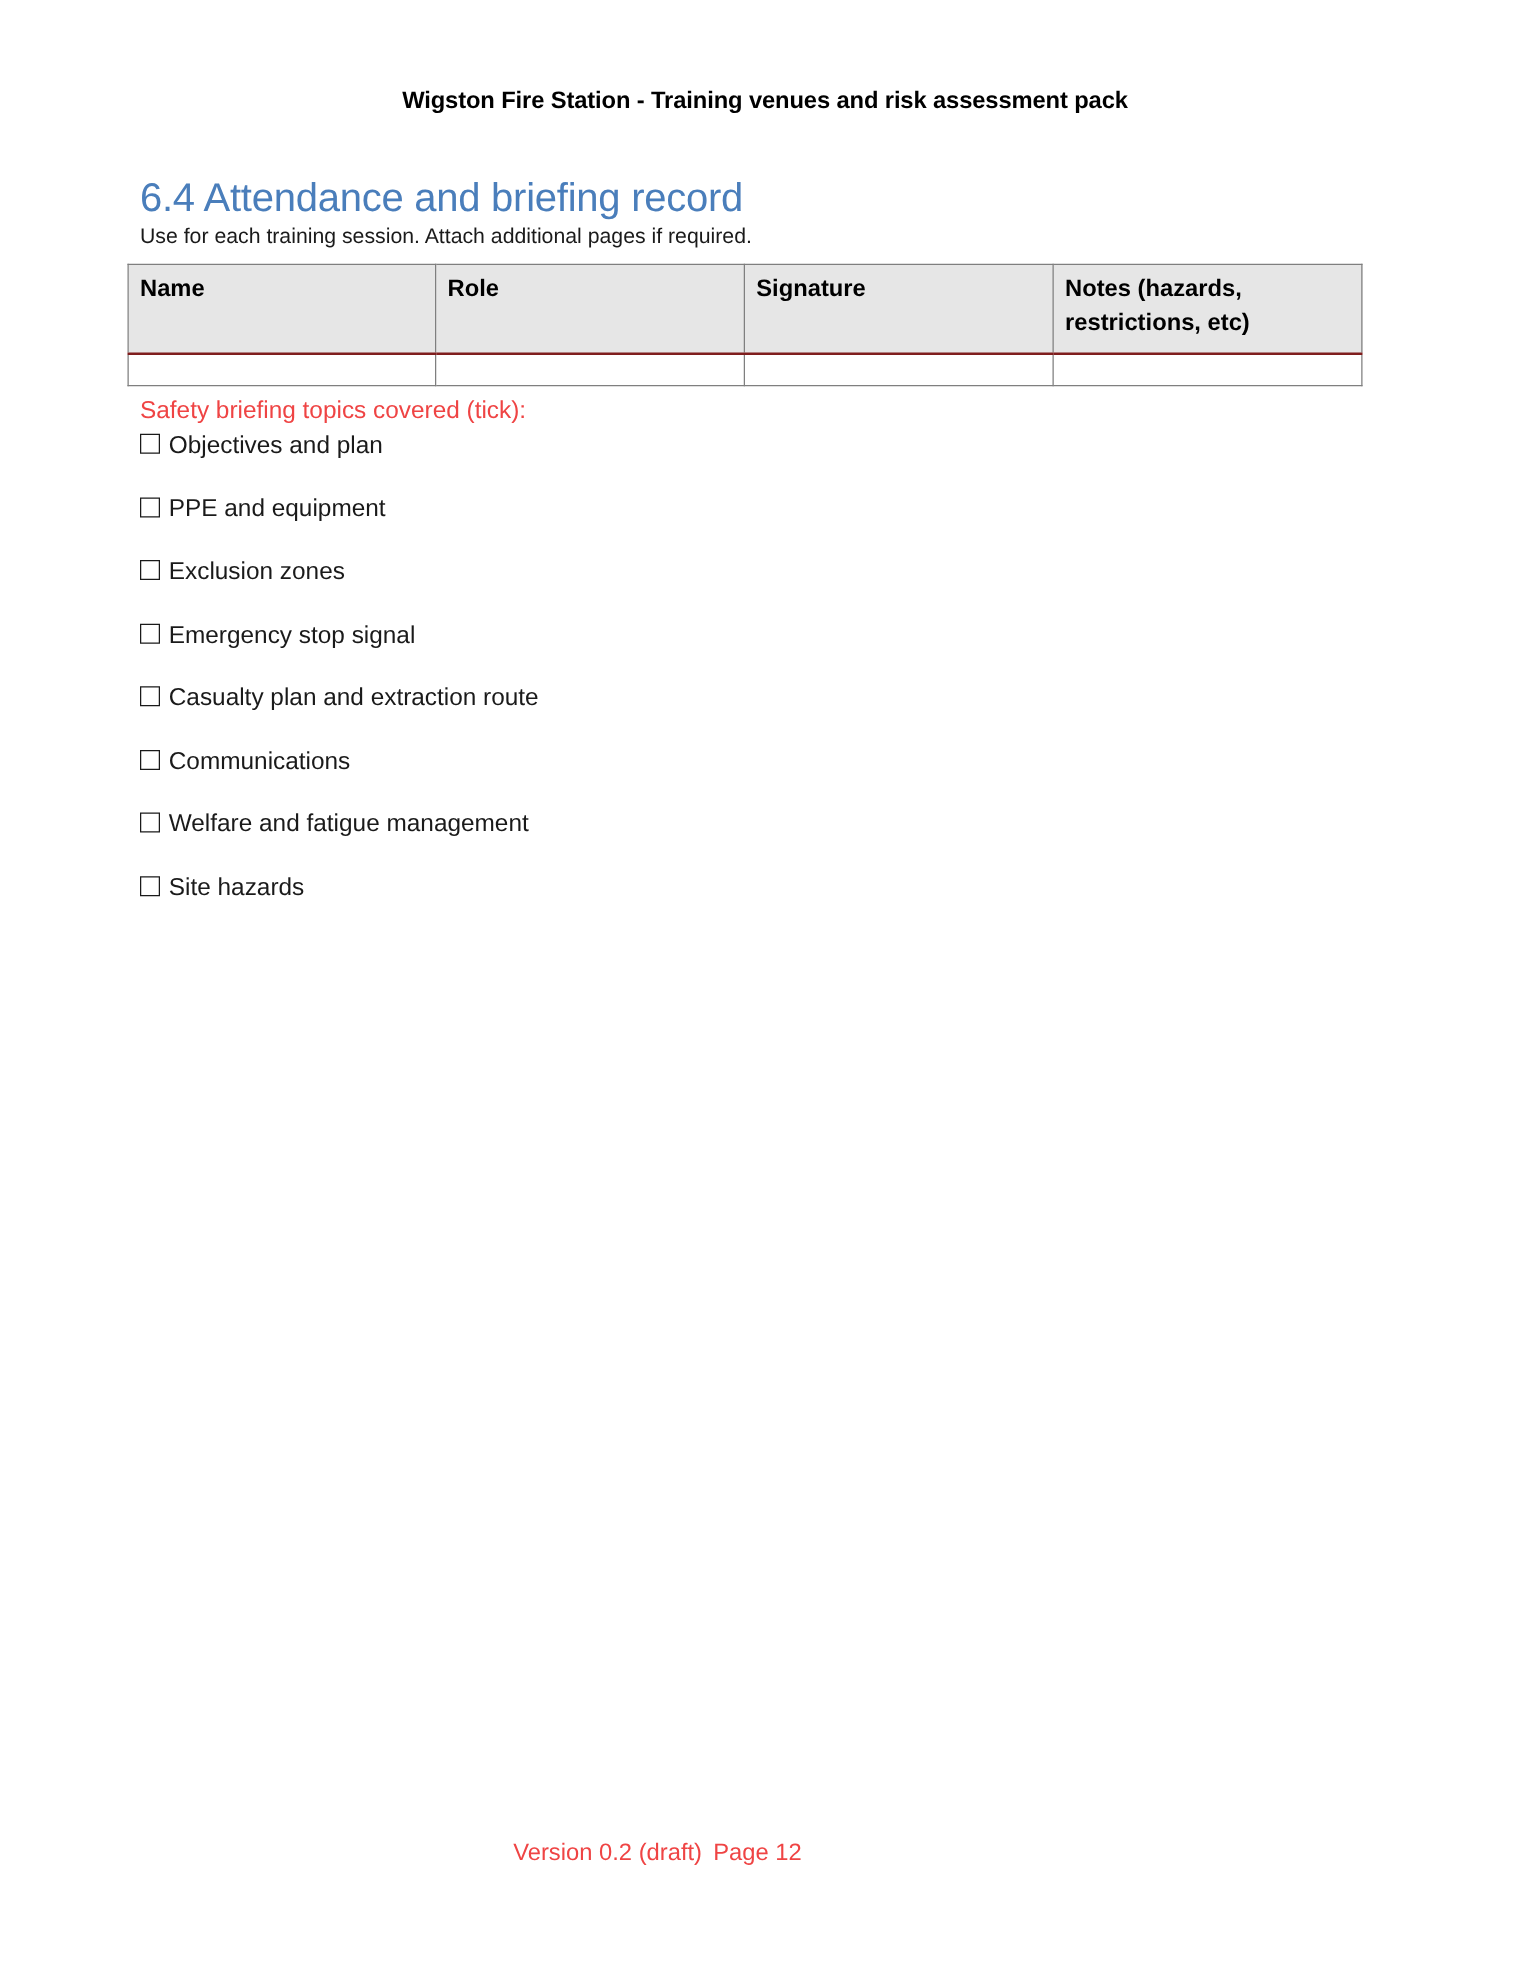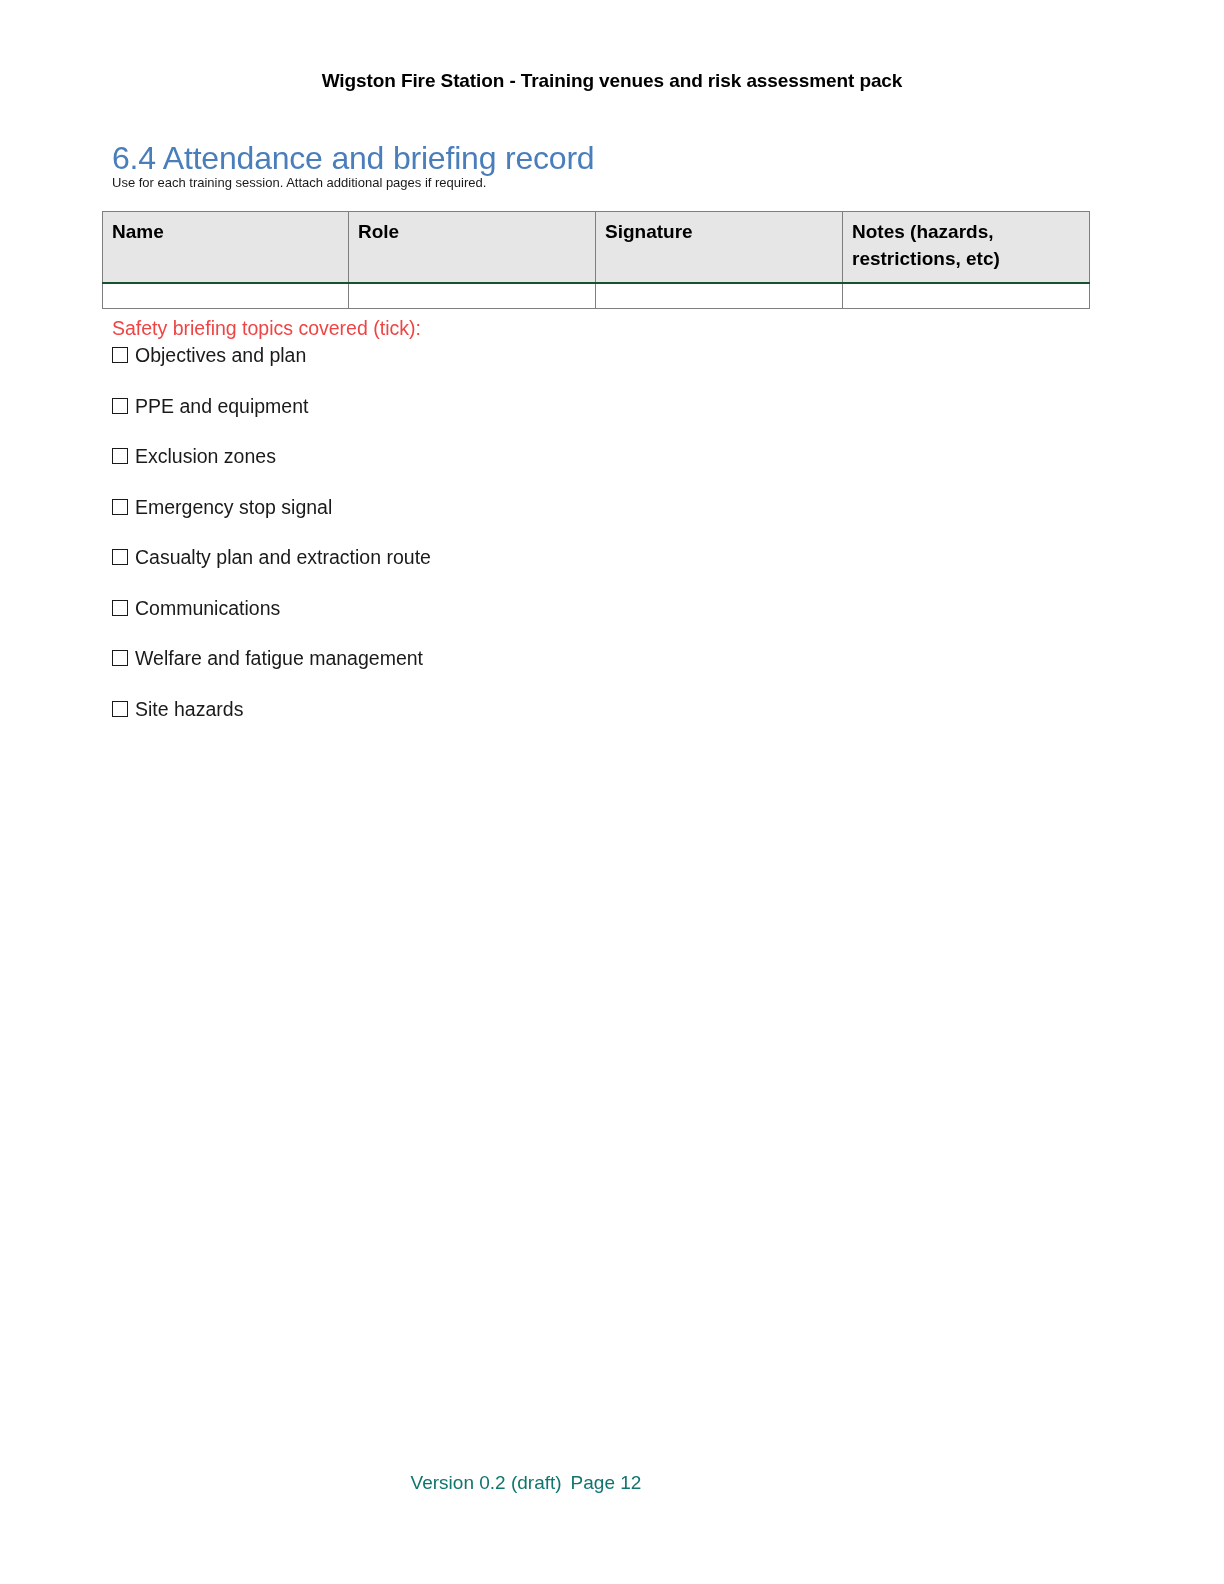--- a/index.html
+++ b/index.html
@@ -43,21 +43,21 @@
     font-weight: normal;
     color: #4a7ebb;
     letter-spacing: -0.2px;
   }
 
   
   .intro-text {
     position: absolute;
     top: 162px;
     left: 112px;
-    font-size: 13px;
+    font-size: 17px;
     color: #1a1a1a;
   }
 
   
   .attendance-table {
     position: absolute;
     top: 211px;
     left: 102px;
     width: 987px;
     border-collapse: collapse;
@@ -69,21 +69,21 @@
     padding: 0;
     vertical-align: top;
   }
   .attendance-table th {
     background: #e6e6e6;
     text-align: left;
     font-size: 19px;
     font-weight: bold;
     padding: 7px 9px 9px 9px;
     line-height: 1.42;
-    border-bottom: 2px solid #14532d;
+    border-bottom: 2px solid #7f1d1d;
   }
   .attendance-table td {
     height: 24px;
     background: #ffffff;
   }
   .col-name      { width: 246px; }
   .col-role      { width: 247px; }
   .col-signature { width: 247px; }
   .col-notes     { width: 247px; }
 
@@ -122,21 +122,21 @@
   }
 
   
   .doc-footer {
     position: absolute;
     top: 1472px;
     left: 0;
     width: 1052px;
     text-align: center;
     font-size: 19px;
-    color: #0f766e;
+    color: #ef4444;
   }
   .footer-version { margin-right: 9px; }
 </style>
 </head>
 <body>
 
 <div class="page">
 
   <div class="doc-header">Wigston Fire Station - Training venues and risk assessment pack</div>
 

